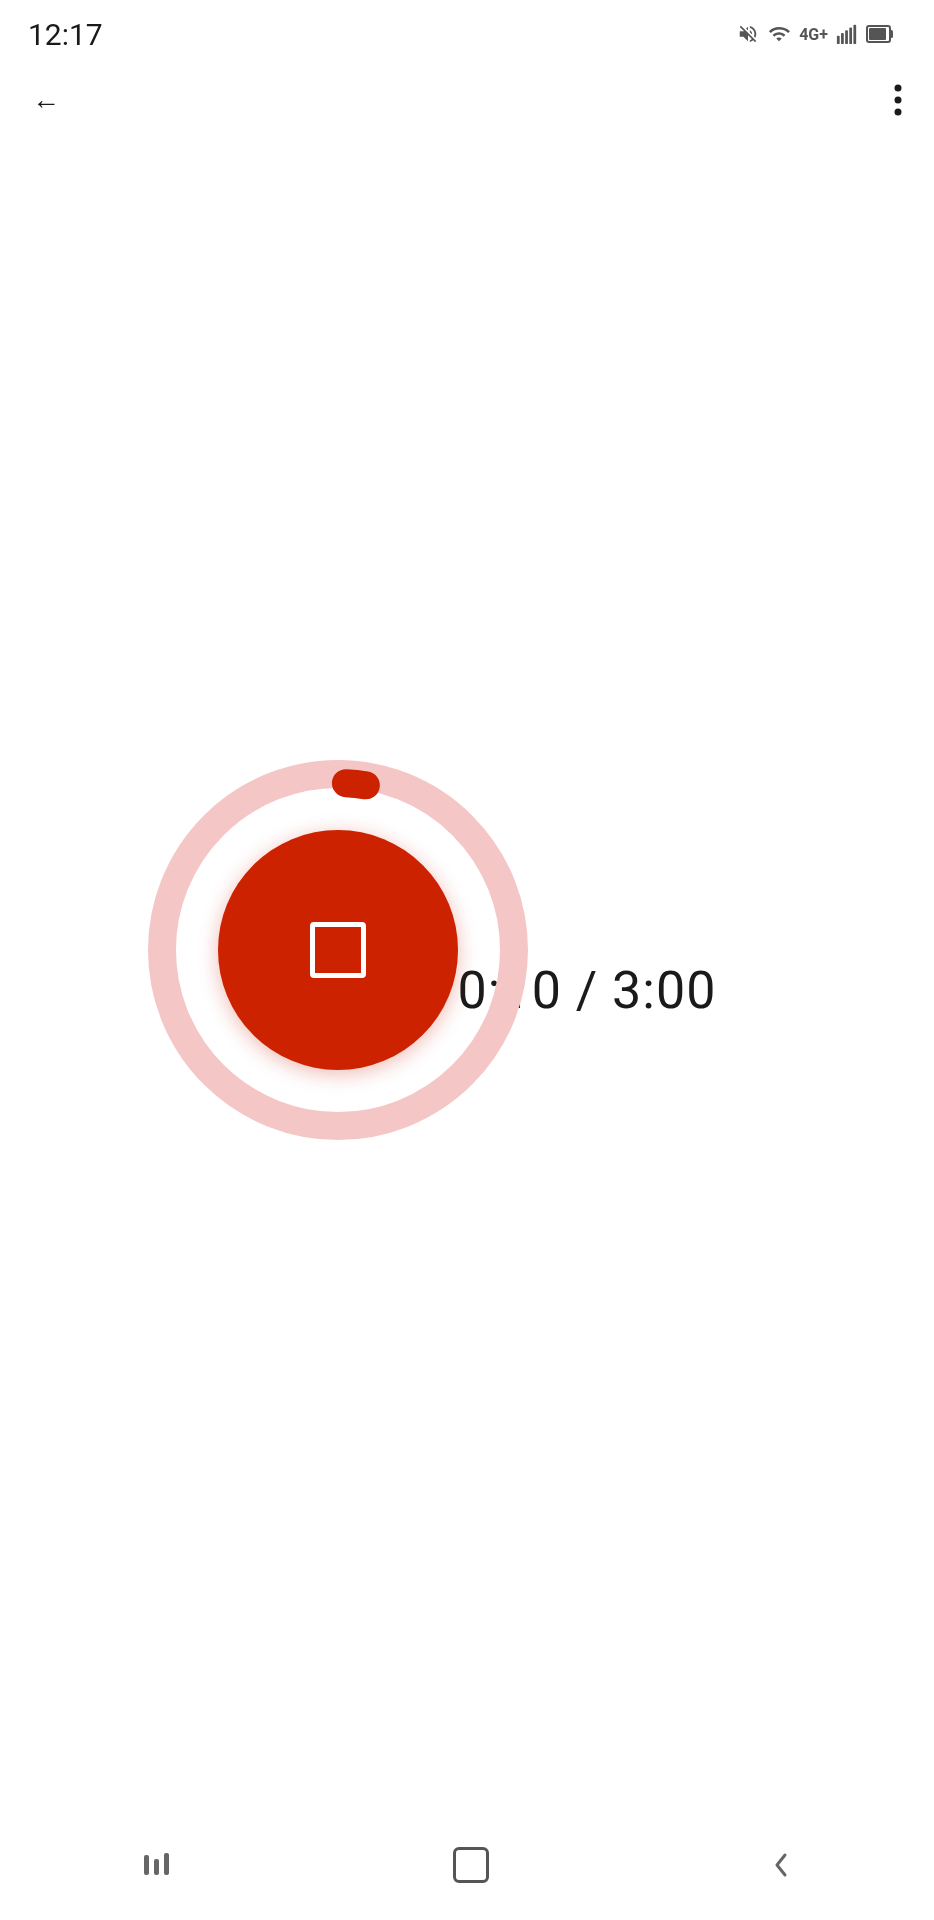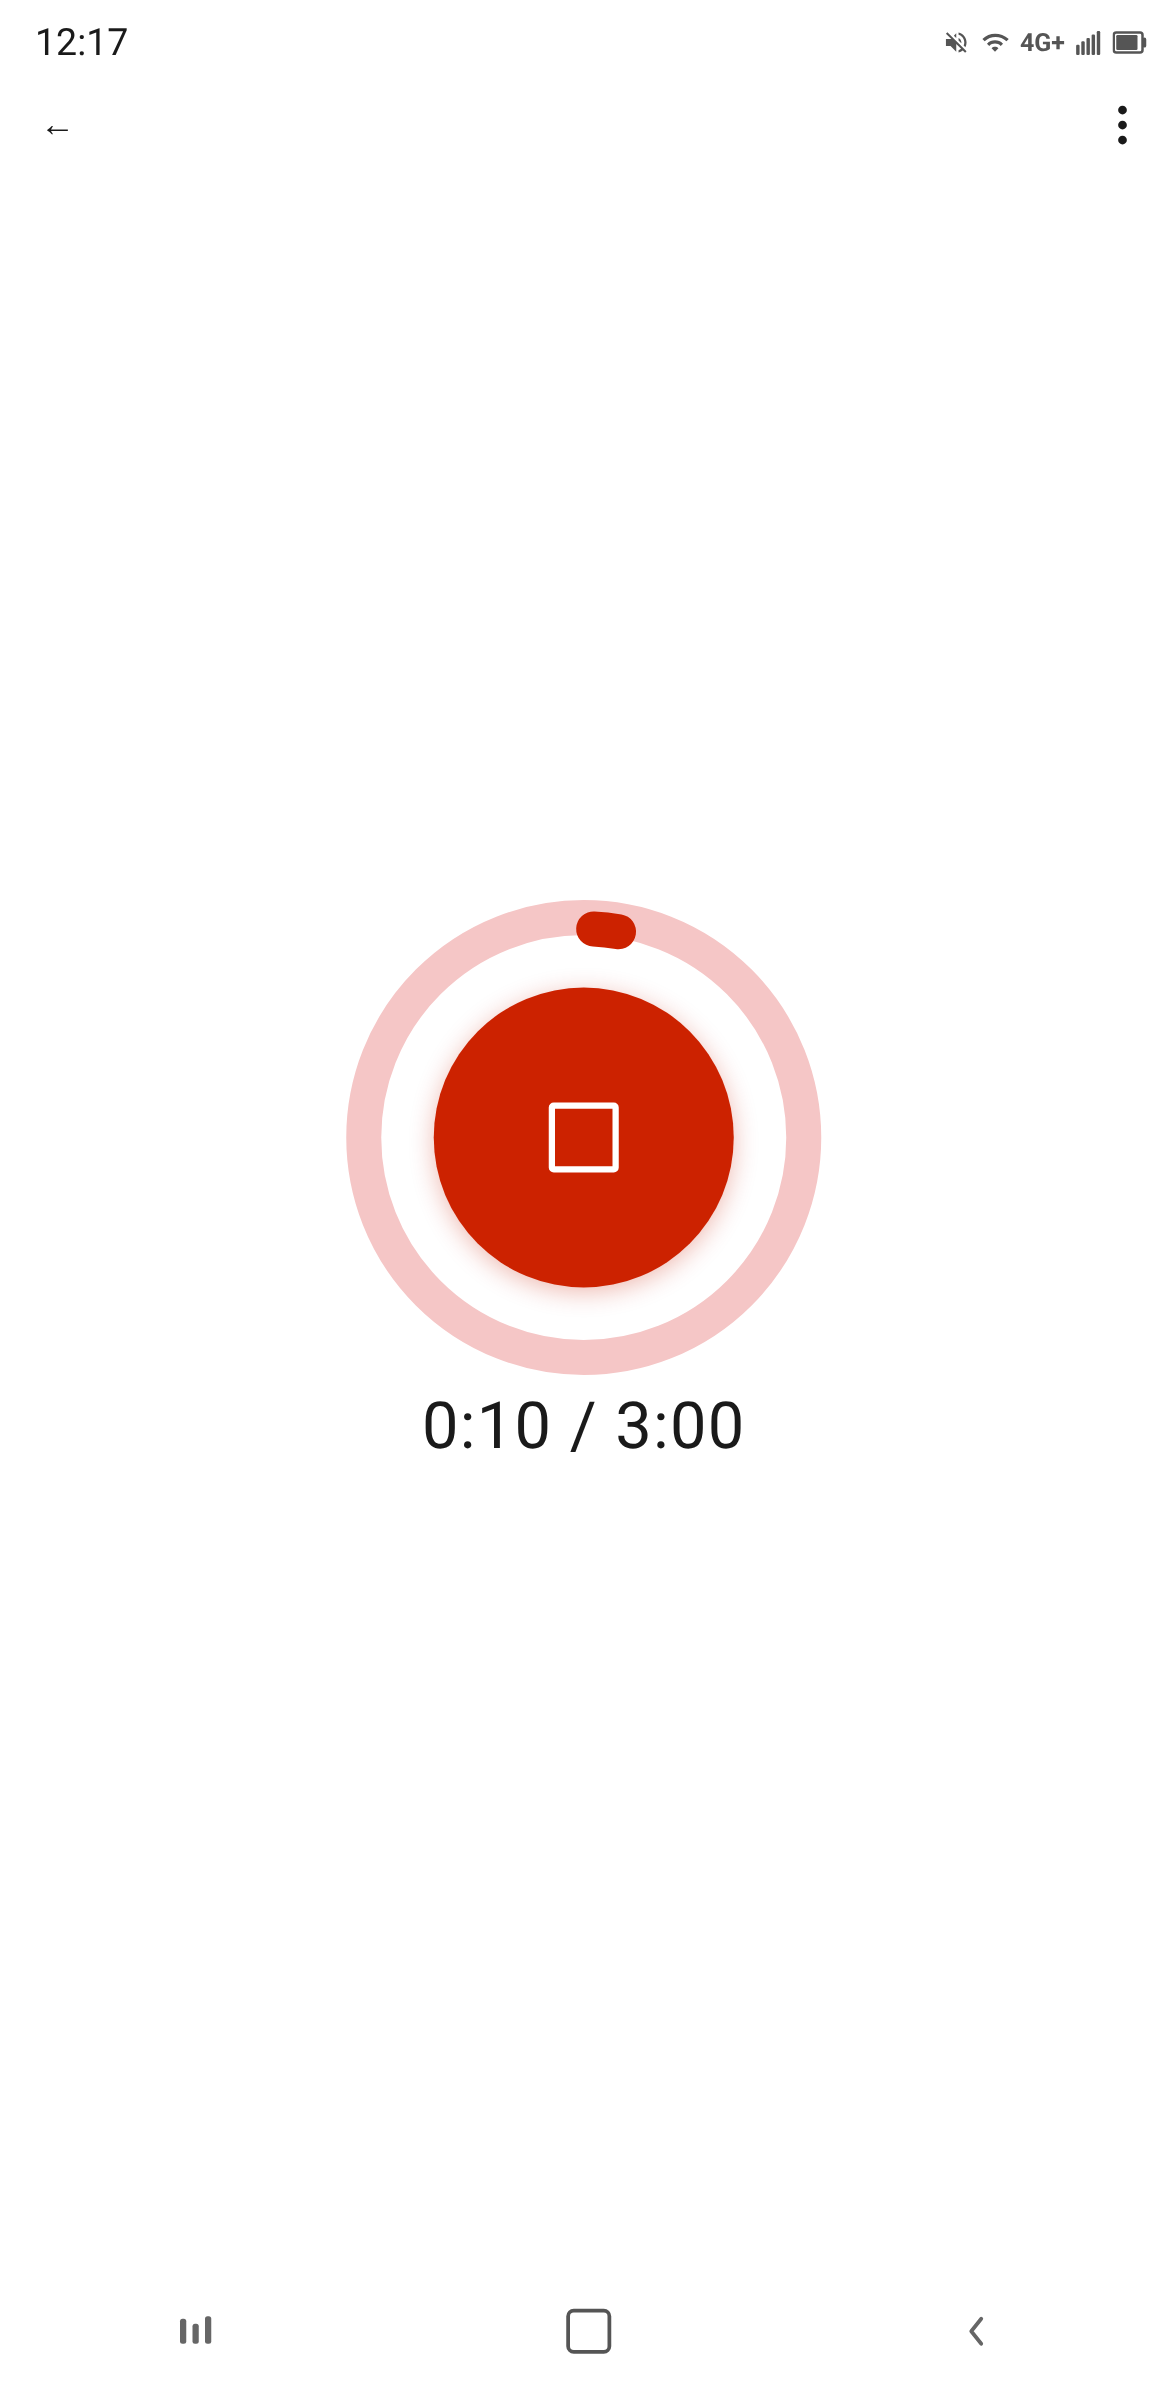--- a/index.html
+++ b/index.html
@@ -16,21 +16,21 @@
       font-family: 'Roboto', Arial, sans-serif;
       overflow: hidden;
       position: relative;
     }
 
     
     .status-bar {
       display: flex;
       justify-content: space-between;
       align-items: center;
-      padding: 18px 16px 10px 28px;
+      padding: 18px 40px 10px 28px;
       height: 60px;
     }
 
     .status-time {
       font-size: 30px;
       font-weight: 400;
       color: #1a1a1a;
     }
 
     .status-icons {
@@ -81,21 +81,21 @@
       cursor: pointer;
       padding: 8px;
       display: flex;
       align-items: center;
       justify-content: center;
     }
 
     
     .main-content {
       display: flex;
-      flex-direction: column;
+      flex-direction: row;
       align-items: center;
       justify-content: center;
       flex: 1;
       position: absolute;
       top: 140px;
       left: 0;
       right: 0;
       bottom: 100px;
     }
 
@@ -197,21 +197,21 @@
   <div class="status-icons">
 
     <svg width="22" height="22" viewBox="0 0 24 24" fill="#555">
       <path d="M16.5 12c0-1.77-1.02-3.29-2.5-4.03v2.21l2.45 2.45c.03-.2.05-.41.05-.63zm2.5 0c0 .94-.2 1.82-.54 2.64l1.51 1.51C20.63 14.91 21 13.5 21 12c0-4.28-2.99-7.86-7-8.77v2.06c2.89.86 5 3.54 5 6.71zM4.27 3L3 4.27 7.73 9H3v6h4l5 5v-6.73l4.25 4.25c-.67.52-1.42.93-2.25 1.18v2.06c1.38-.31 2.63-.95 3.69-1.81L19.73 21 21 19.73l-9-9L4.27 3zM12 4L9.91 6.09 12 8.18V4z"></path>
     </svg>
 
     <svg width="24" height="22" viewBox="0 0 24 24" fill="#555">
       <path d="M1 9l2 2c5.07-5.07 13.93-5.07 19 0l2-2C16.93 2.93 7.08 2.93 1 9zm8 8l3 3 3-3c-1.65-1.66-4.34-1.66-6 0zm-4-4l2 2c2.76-2.76 7.24-2.76 10 0l2-2C15.14 9.14 8.87 9.14 5 13z"></path>
     </svg>
 
-    <span style="font-size:20px;color:#555;font-weight:bold;">4G+</span>
+    <span style="font-size:16px;color:#555;font-weight:bold;">4G+</span>
 
     <svg width="22" height="22" viewBox="0 0 24 24" fill="#555">
       <path d="M1 9l2 2c5.07-5.07 13.93-5.07 19 0" fill="none"></path>
       <rect x="1" y="14" width="3" height="9" rx="1" fill="#555"></rect>
       <rect x="5.5" y="11" width="3" height="12" rx="1" fill="#555"></rect>
       <rect x="10" y="8" width="3" height="15" rx="1" fill="#555"></rect>
       <rect x="14.5" y="5" width="3" height="18" rx="1" fill="#555"></rect>
       <rect x="19" y="2" width="3" height="21" rx="1" fill="#555"></rect>
     </svg>
 

